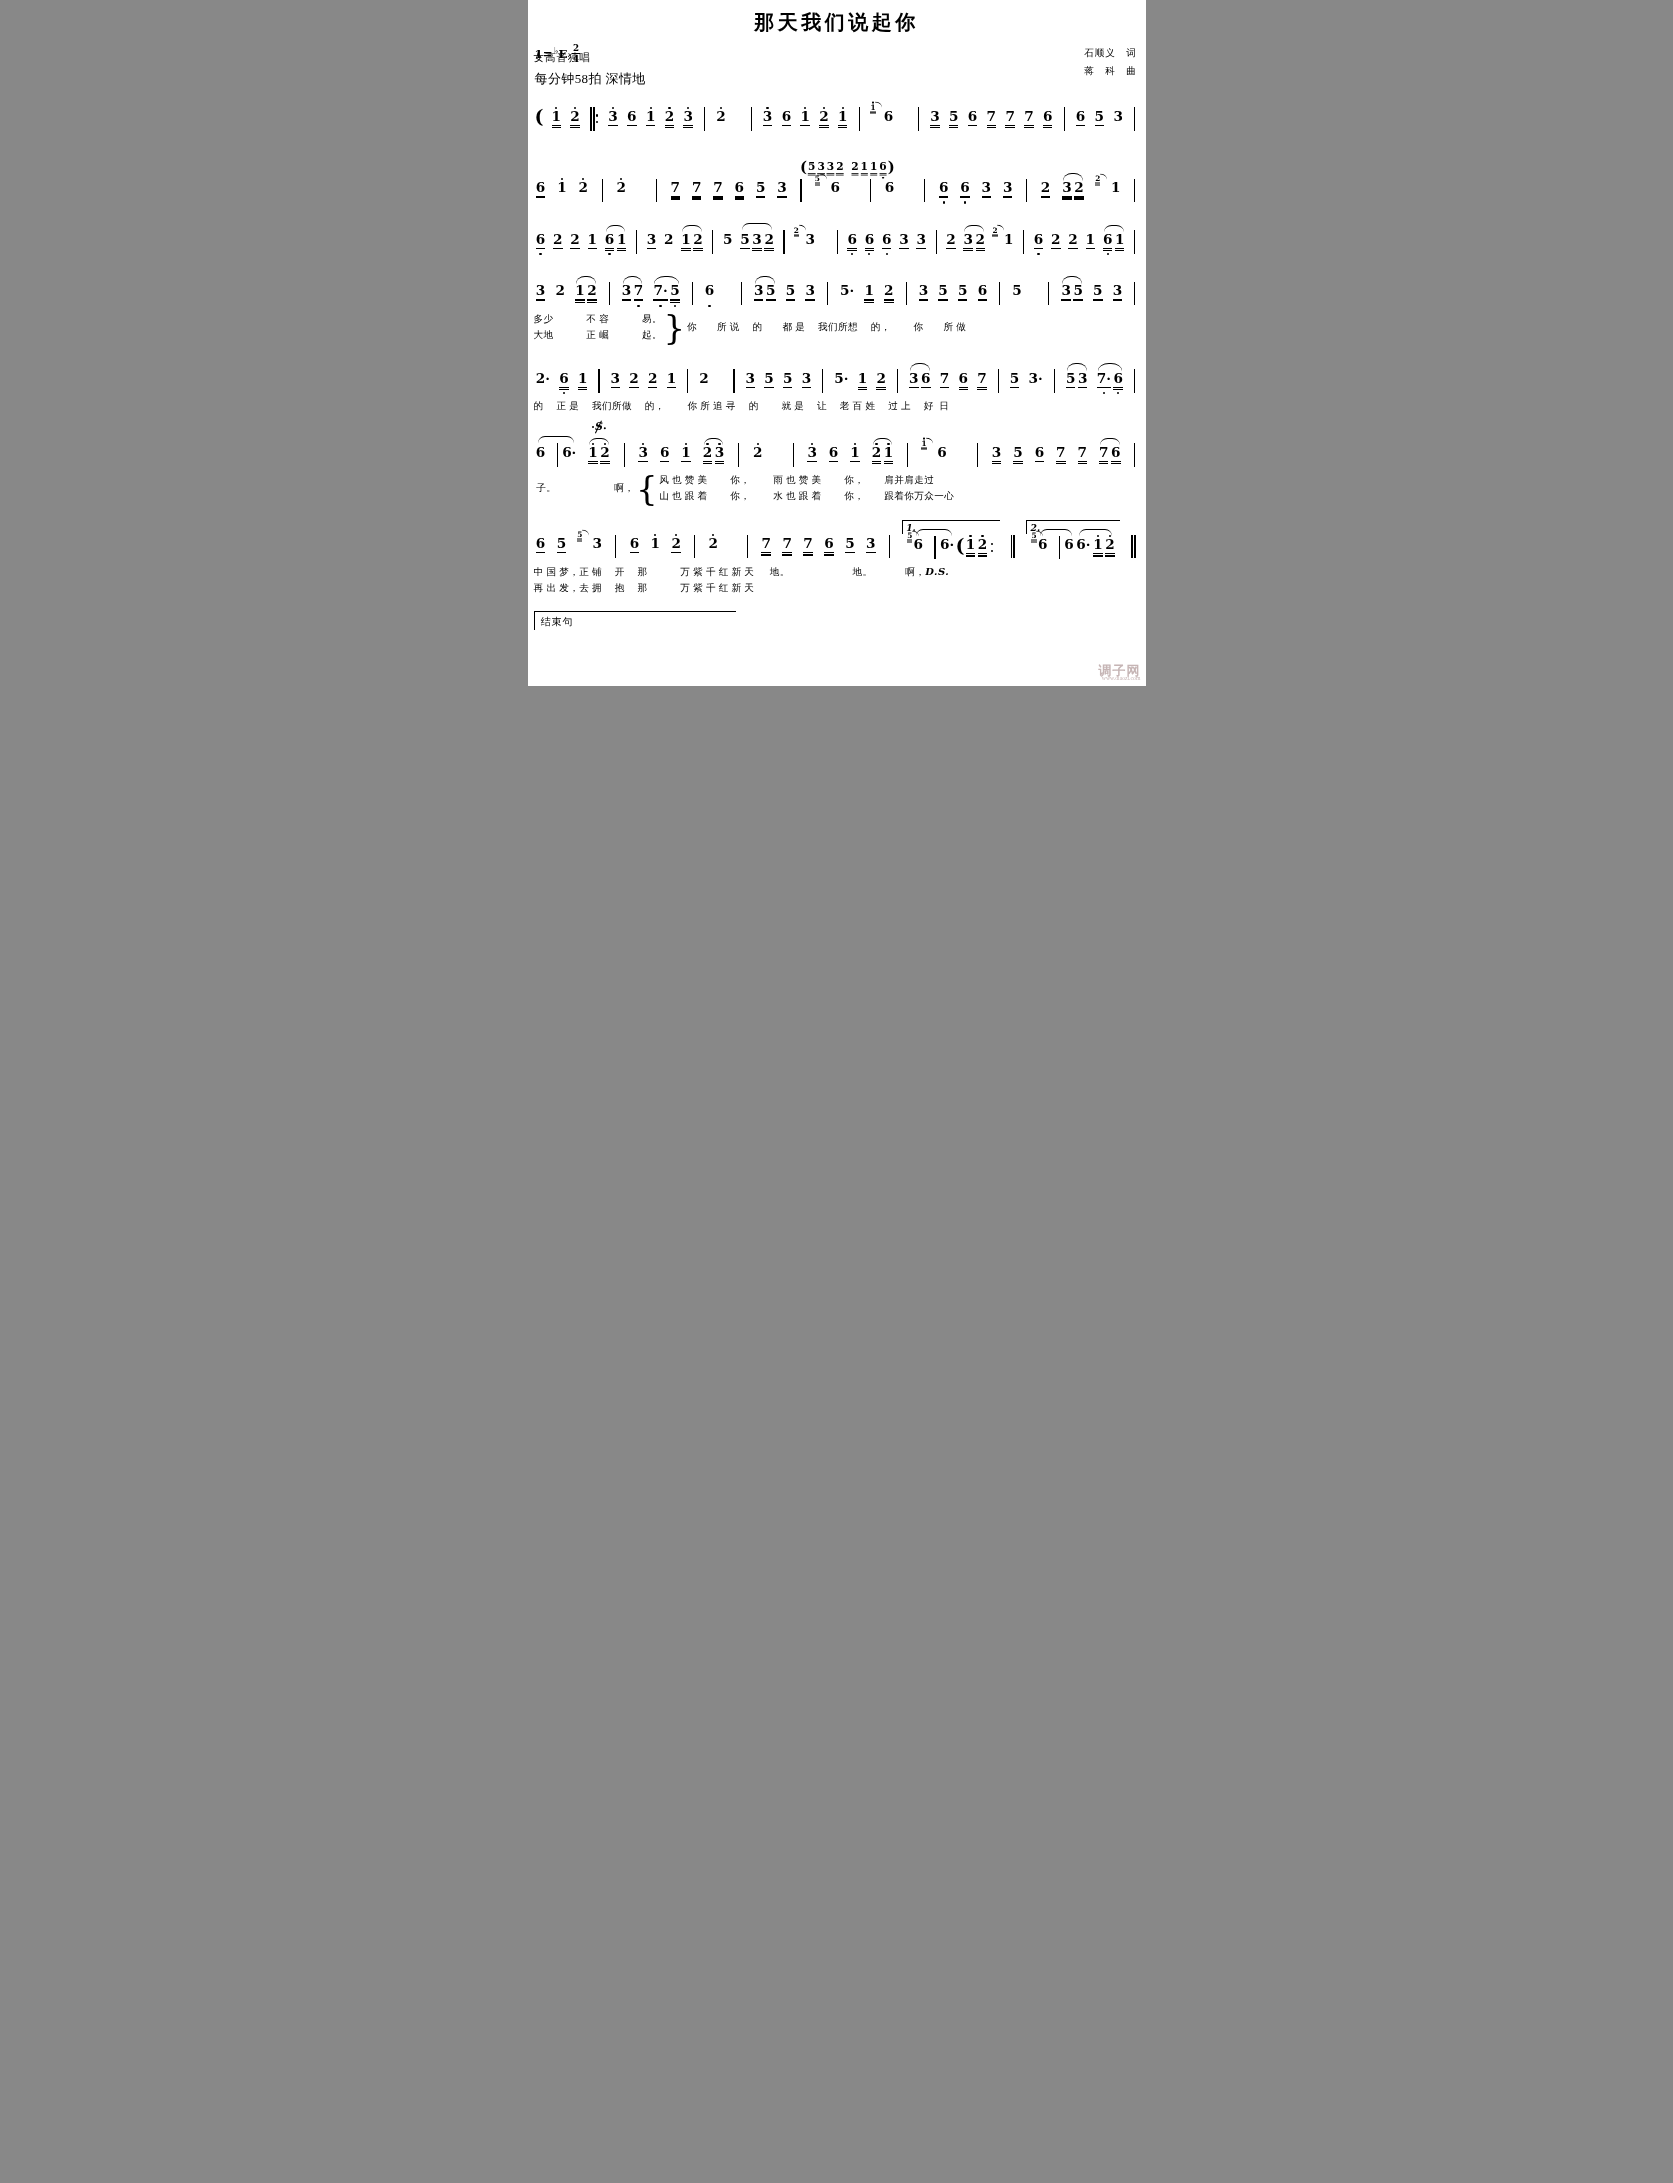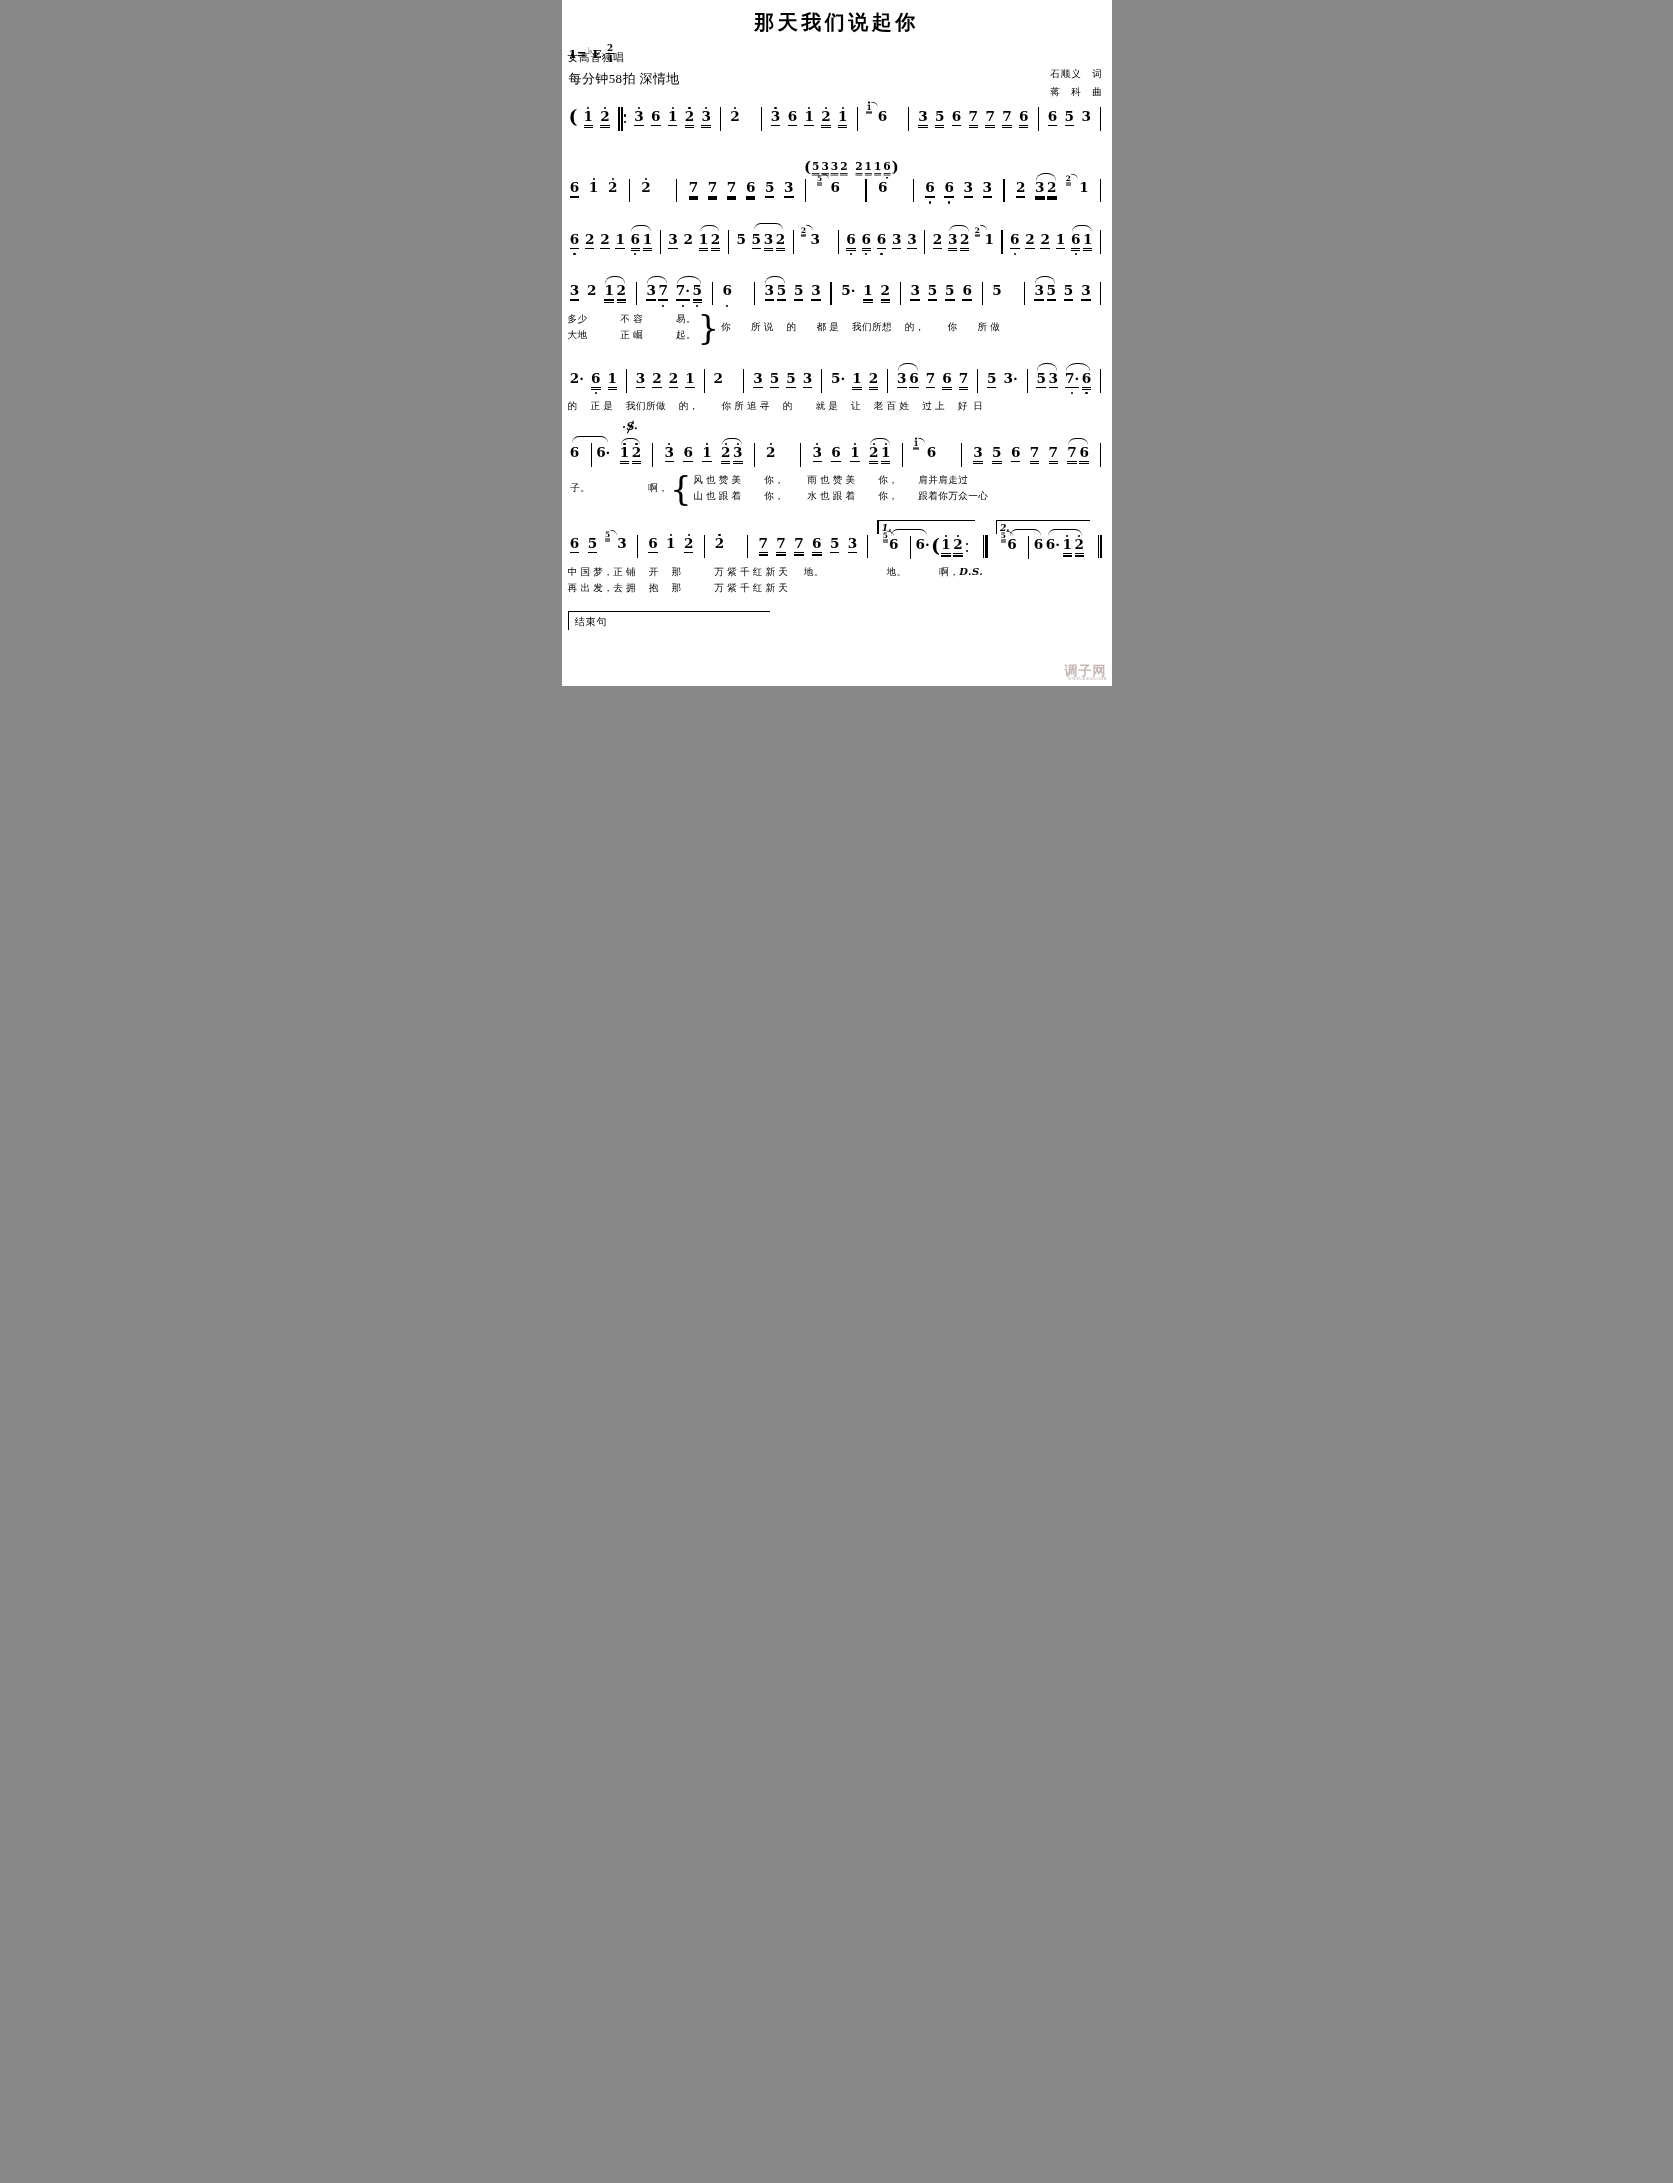--- a/index.html
+++ b/index.html
@@ -1,32 +1,32 @@
 <!DOCTYPE html>
 <html style="font-size:7px"><head>
 <meta charset="utf-8">
 <style>
   html,body{margin:0;padding:0;background:#888;}
-  .page{width:550px;height:686px;background:#ffffff;margin:0 auto;position:relative;
+  .page{width:618px;height:686px;background:#ffffff;margin:0 auto;position:relative;
         overflow:hidden;box-sizing:border-box;padding:7px 6.1px 0 6.1px;color:#000;
         font-family:"Liberation Serif",serif;}
   
   .h-title{text-align:center;font-size:20px;font-weight:bold;letter-spacing:3.5px;
            font-family:"Liberation Serif",serif;margin-top:1.7px;}
   .h-zone{position:relative;height:52px;}
   .h-key{position:absolute;left:0.9px;top:8.7px;font-weight:bold;font-family:"DejaVu Serif",serif;
          font-size:11.8px;display:flex;align-items:center;}
   .h-key .flat{font-family:"DejaVu Sans",sans-serif;font-size:9.6px;position:relative;top:-3.5px;margin-left:1.3px;}
   .frac{display:inline-flex;flex-direction:column;align-items:center;margin-left:4.4px;
         font-size:8.7px;line-height:8.7px;font-weight:bold;}
   .frac .fn{border-bottom:1.3px solid #000;padding:0 1.3px 0.4px 1.3px;}
   .frac .fd{padding-top:0.4px;}
   .h-sub{position:absolute;left:0;right:0;top:15px;text-align:left;font-size:10.5px;letter-spacing:0.9px;}
   .h-tempo{position:absolute;left:0.9px;top:34px;font-size:13px;letter-spacing:0.4px;}
-  .h-credits{position:absolute;right:2.6px;top:7.9px;text-align:right;font-size:9.6px;line-height:18.4px;letter-spacing:0.9px;margin-top:21px;}
+  .h-credits{position:absolute;right:2.6px;top:7.9px;text-align:right;font-size:9.6px;line-height:18.4px;letter-spacing:0.9px;}
   
   .m-line{display:flex;justify-content:space-between;align-items:flex-start;position:relative;
           padding:0 0.9px;min-height:31.5px;}
   .note{display:inline-flex;flex-direction:column;align-items:center;margin:0 1.3px;position:relative;}
   .slot-top{height:6.1px;display:flex;align-items:flex-end;justify-content:center;}
   .slot-bot{height:4.4px;display:flex;align-items:flex-start;justify-content:center;padding-top:0.9px;}
   .odot{width:2.2px;height:2.2px;border-radius:50%;background:#000;}
   .num{font-family:"DejaVu Serif",serif;font-weight:bold;font-size:13.6px;line-height:15px;
        min-width:8.7px;text-align:center;}
   .uls{height:5.2px;width:100%;display:flex;flex-direction:column;gap:0.9px;padding-top:0.9px;box-sizing:border-box;}

